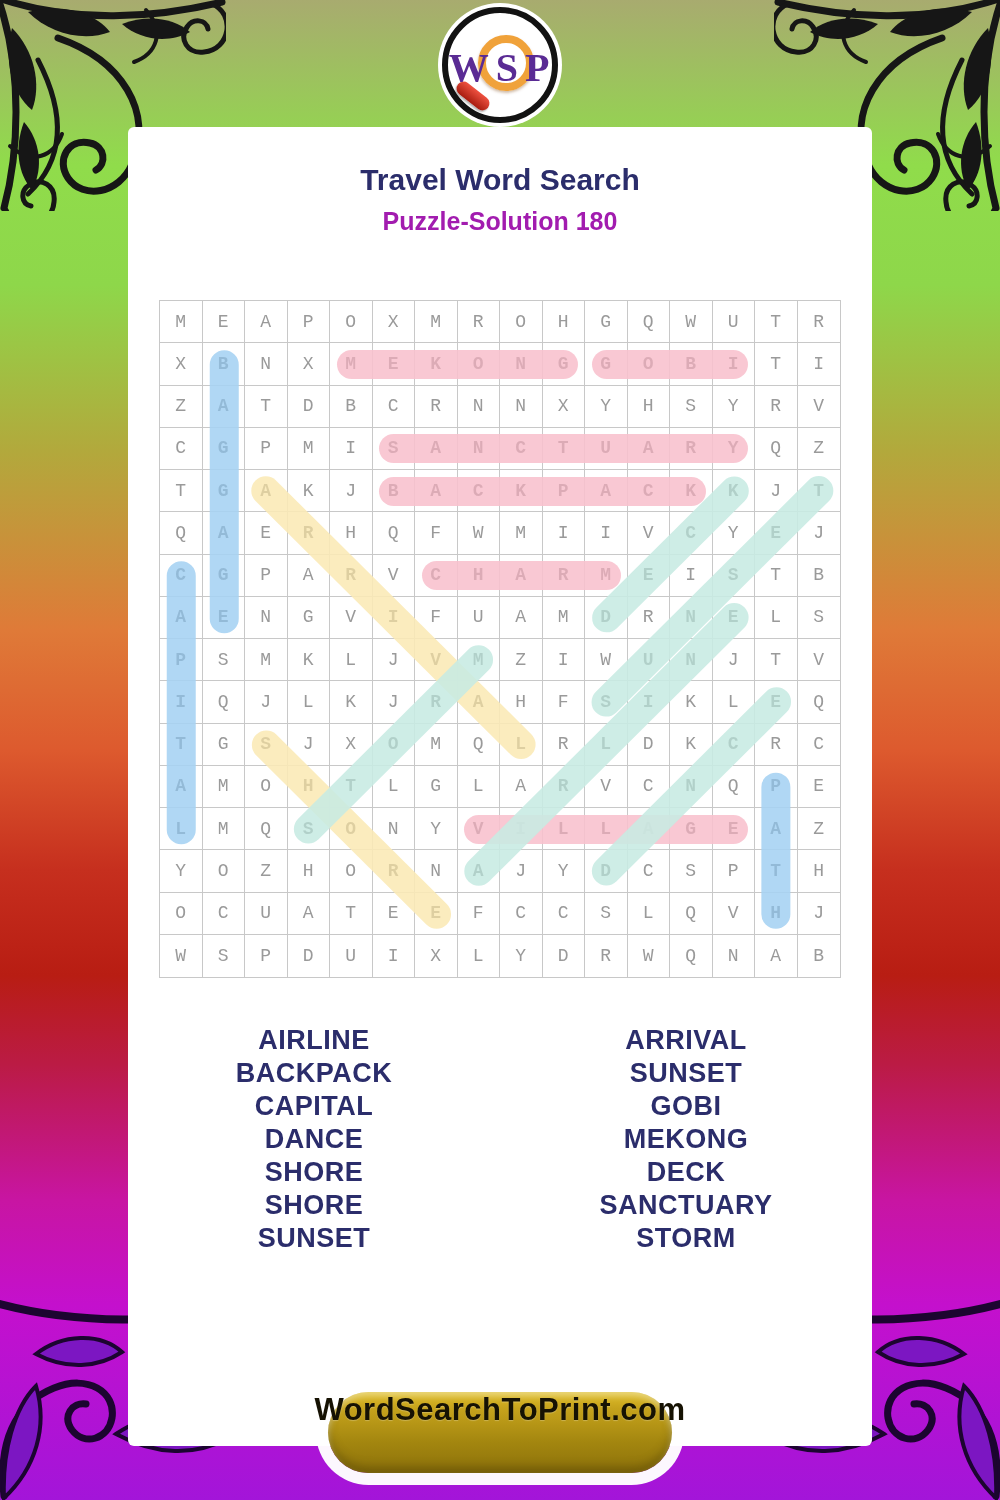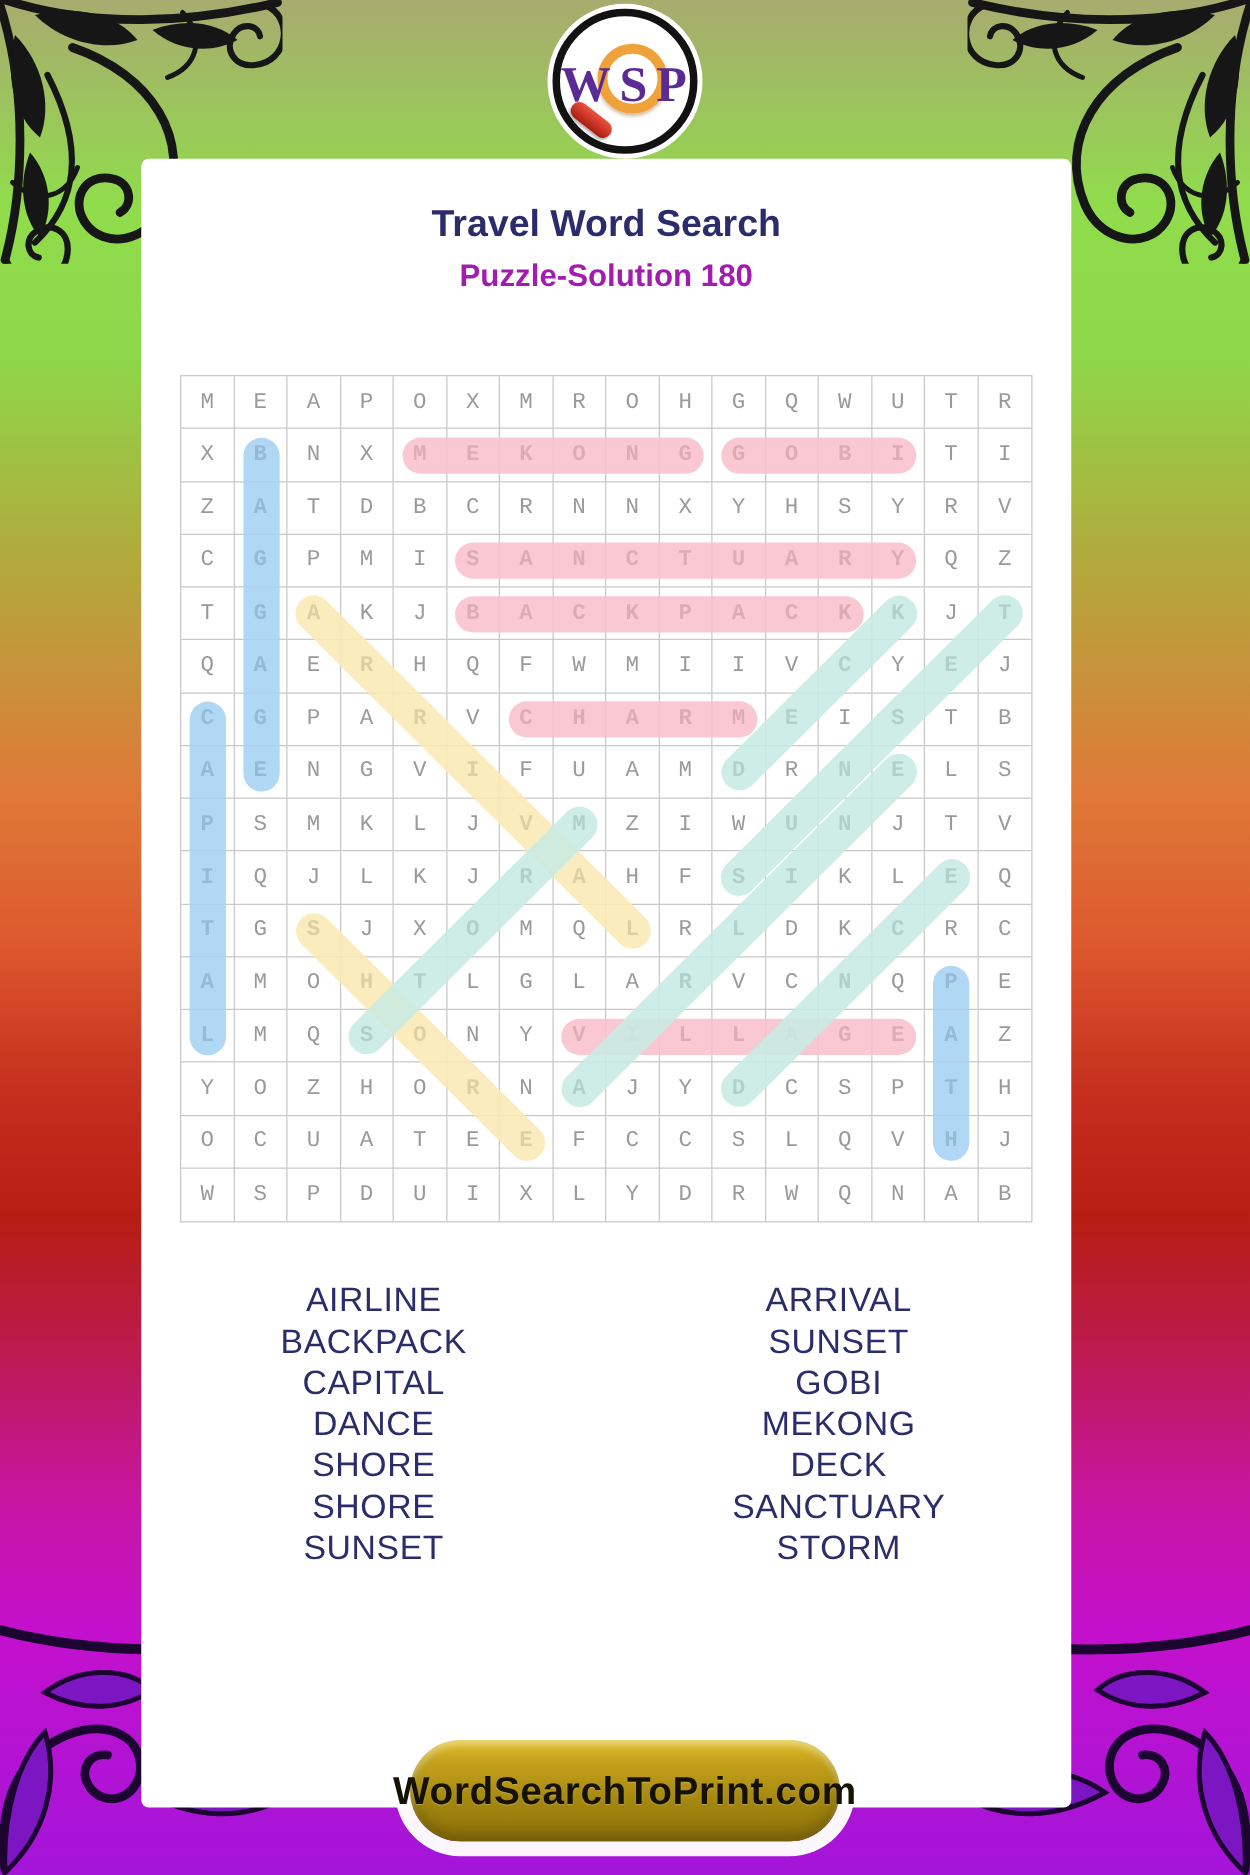--- a/index.html
+++ b/index.html
@@ -43,21 +43,21 @@
   }
   .lens-handle {
     position:absolute; width:38px; height:14px; left:6px; top:76px;
     background:linear-gradient(180deg,#ee5140,#a81d10);
     border-radius:8px; transform:rotate(38deg); z-index:0;
     box-shadow:0 2px 2px rgba(0,0,0,.3);
   }
 
   
   .card {
-    position:absolute; left:113px; top:127px; width:744px; height:1319px;
+    position:absolute; left:128px; top:127px; width:744px; height:1319px;
     background:#ffffff; border-radius:6px; z-index:2;
   }
   .title {
     padding-top:36px; text-align:center;
     font-size:30px; line-height:34px; font-weight:bold; color:#2b2d6b;
   }
   .subtitle {
     margin-top:10px; text-align:center;
     font-size:25px; line-height:28px; font-weight:bold; color:#a21caf;
   }
@@ -79,31 +79,31 @@
   }
   .cell:nth-child(16n) { border-right:none; }
   .cell:nth-child(n+241) { border-bottom:none; }
   .cell span { position:relative; z-index:3; }
   .cell.sol span { font-weight:bold; color:#161616; }
 
   
   .words { display:flex; margin-top:46px; }
   .words ul { width:50%; list-style:none; text-align:center; }
   .words li {
-    font-size:27px; line-height:33px; font-weight:normal;
+    font-size:27px; line-height:33px; font-weight:bold;
     color:#2b2d6b; letter-spacing:.5px;
   }
 
   
   .site-btn {
     position:absolute; left:50%; bottom:27px; transform:translateX(-50%);
     width:344px; height:81px; border-radius:42px; border:none; cursor:pointer;
     background:linear-gradient(180deg,#e0bd29 0%, #c6a31c 20%, #a3860f 62%, #8d720b 100%);
     box-shadow:0 0 0 12px rgba(255,255,255,.97), inset 0 4px 6px rgba(255,255,230,.45), inset 0 -6px 10px rgba(60,45,0,.35);
-    display:flex; align-items:center; justify-content:center; z-index:6;
+    display:flex; align-items:flex-start; justify-content:center; z-index:6;
   }
   .site-btn span {
     font-size:31px; font-weight:bold; color:#161203; letter-spacing:.5px;
     text-shadow:0 1px 1px rgba(255,255,255,.25);
   }
 </style>
 </head>
 <body>
 
 <div class="page">

